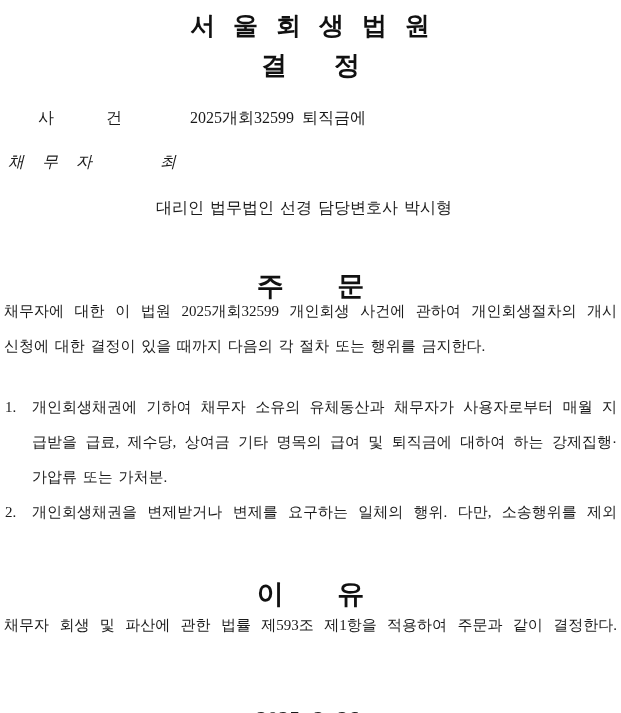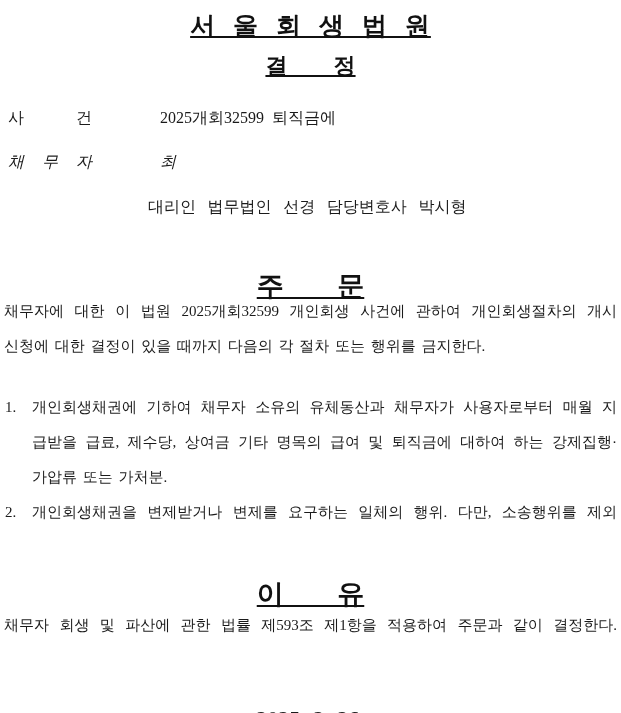--- a/index.html
+++ b/index.html
@@ -11,35 +11,34 @@
     font-family: "Liberation Serif", serif;
     font-size: 15px;
     overflow: hidden;
   }
   .h-center {
     position: absolute; left: 0; right: 0;
     text-align: center;
     font-family: "Liberation Sans", sans-serif;
     font-weight: 700;
     color: #111111;
-    text-decoration: underline;
   }
   #court-name { top: 10px; font-size: 25px; line-height: 30px; word-spacing: 9px; letter-spacing: 1px; }
-  #doc-title  { top: 52px; font-size: 22px; line-height: 27px; word-spacing: 40px; }
+  #doc-title  { top: 52px; font-size: 26px; line-height: 27px; word-spacing: 40px; }
   .sec-heading { font-size: 27px; line-height: 24px; word-spacing: 46px; }
   #order-heading  { top: 274px; }
   #reason-heading { top: 582px; }
 
   .row { position: absolute; left: 8px; font-size: 16px; line-height: 24px; }
-  #row-case   { top: 106px; }
+  #row-case   { top: 106px; margin-left: 30px; }
   #row-debtor { top: 150px; font-style: italic; }
   .lbl { display: inline-block; width: 84px; text-align: justify; text-align-last: justify; }
   .val { position: absolute; left: 152px; top: 0; white-space: pre; }
 
-  #attorney { position: absolute; left: 148px; top: 197px; font-size: 16px; line-height: 22px; word-spacing: 2px; font-family: Liberation Mono, monospace; }
+  #attorney { position: absolute; left: 156px; top: 197px; font-size: 16px; line-height: 22px; word-spacing: 2px; }
 
   .flow { position: absolute; left: 4px; right: 4px; }
   #order-body { top: 294px; }
   .bline { line-height: 35px; word-spacing: 2px; }
   .just  { text-align: justify; text-align-last: justify; }
 
   #order-list { top: 390px; }
   .item { position: relative; }
   .inum { position: absolute; left: 1px; top: 0; line-height: 35px; }
   .icontent { margin-left: 28px; }

